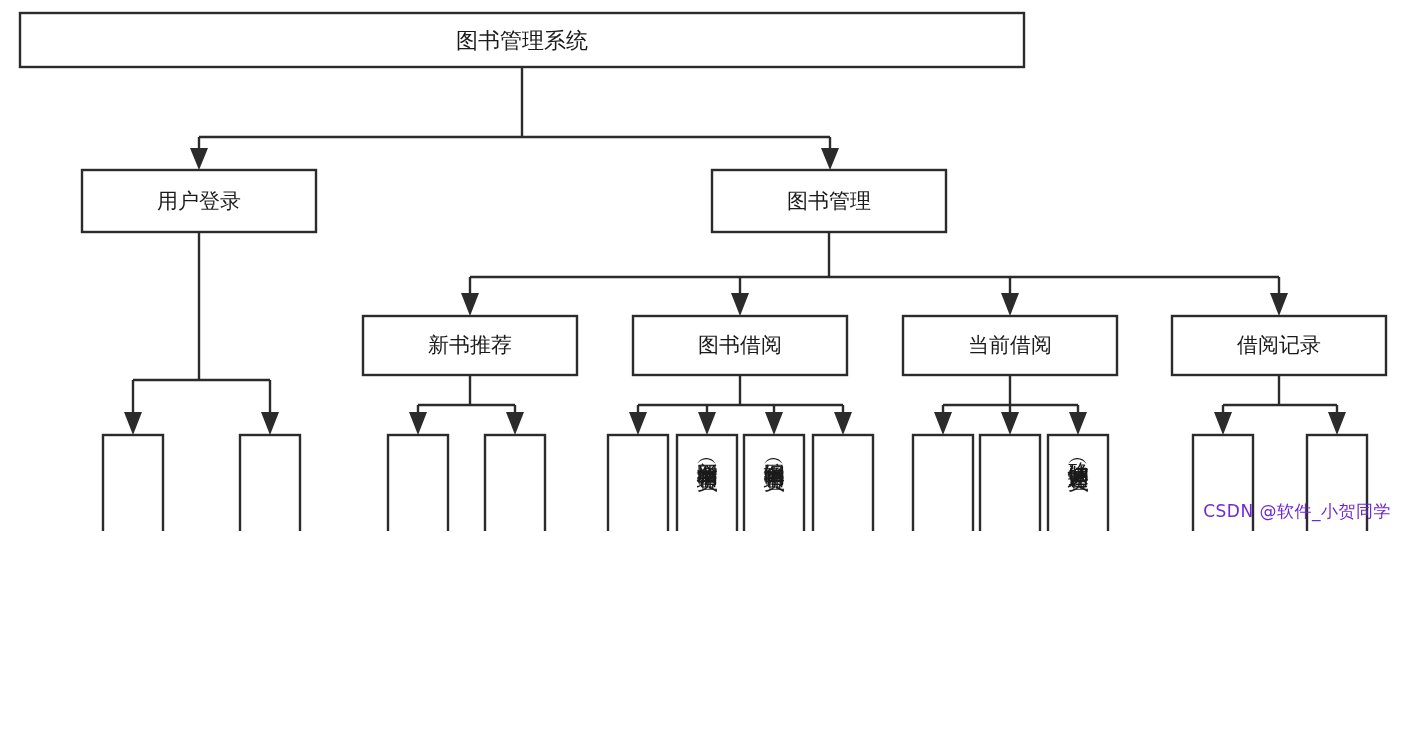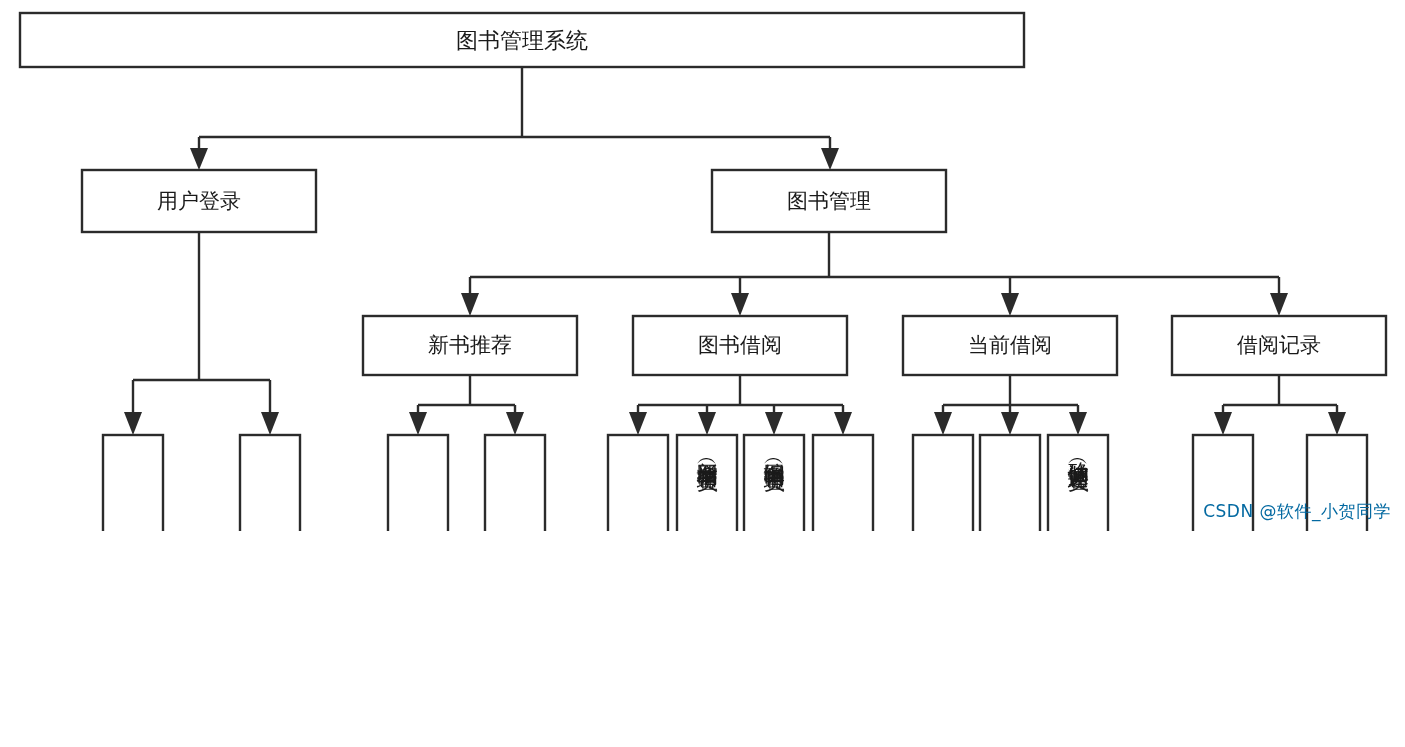--- a/index.html
+++ b/index.html
@@ -71,21 +71,21 @@
     line-height: 1.26;
     letter-spacing: 1.5px;
     color: #1a1a1a;
     white-space: nowrap;
     text-align: center;
   }
   .watermark {
     position: absolute;
     right: 14px;
     bottom: 8px;
-    color: #0369a1;
+    color: #6d28d9;
     font-size: 17px;
     font-family: "DejaVu Sans", "Liberation Sans", sans-serif;
     letter-spacing: 0.5px;
     white-space: nowrap;
   }
 </style>
 </head>
 <body>
 
 <div id="diagram-root">

